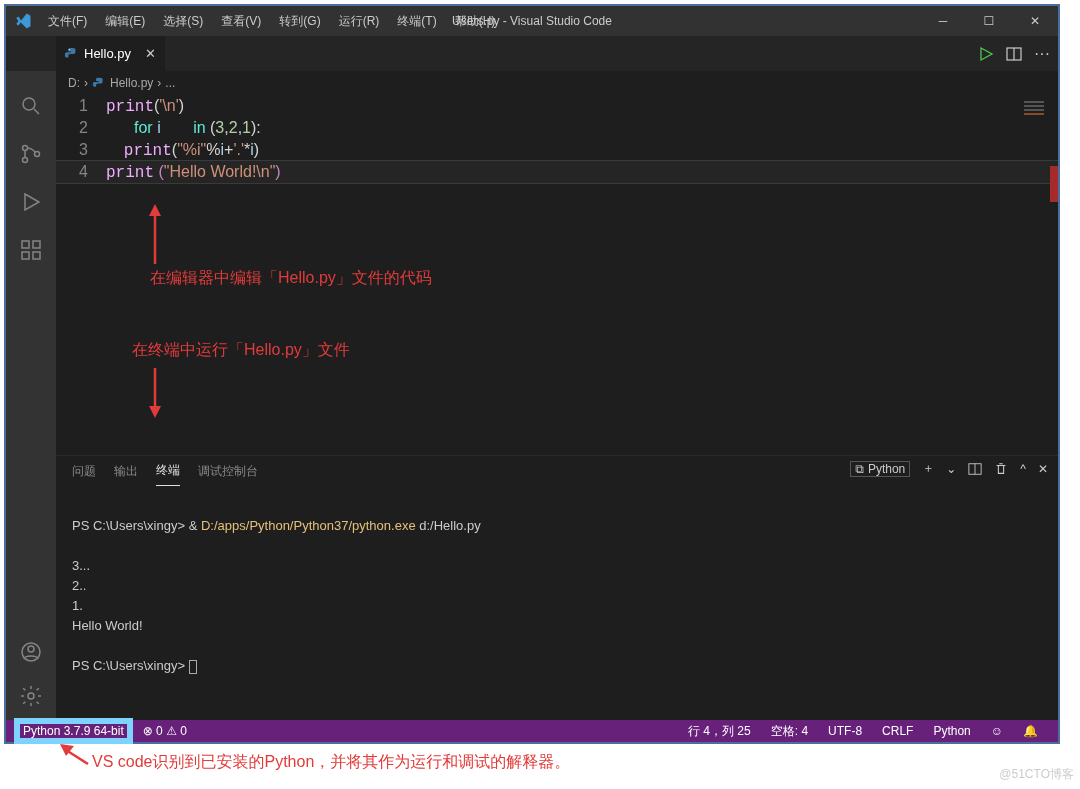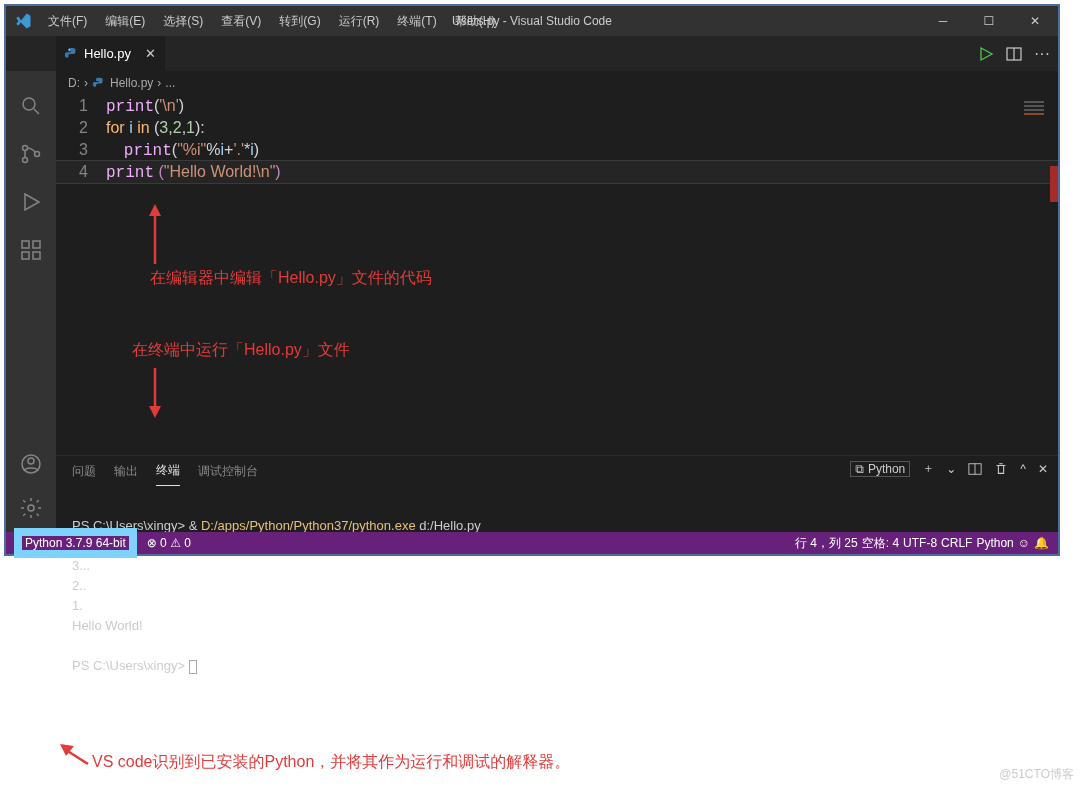--- a/index.html
+++ b/index.html
@@ -1,17 +1,17 @@
 <!DOCTYPE html>
 <html><head>
 <meta charset="utf-8">
 <style>
 * { margin: 0; padding: 0; box-sizing: border-box; font-family: "Segoe UI", "Microsoft YaHei", sans-serif; }
 body { background: #fff; width: 1080px; height: 789px; position: relative; }
-.vscode-window { width: 1056px; height: 552px; border: 2px solid #4a6ea0; background: #1e1e1e; position: relative; top: 4px; left: 4px; }
+.vscode-window { width: 1056px; height: 740px; border: 2px solid #4a6ea0; background: #1e1e1e; position: relative; top: 4px; left: 4px; }
 
 .title-bar { height: 30px; background: #323233; display: flex; align-items: center; color: #ccc; font-size: 12px; position: relative; }
 .title-bar .logo { width: 18px; height: 18px; margin: 0 8px; }
 .title-bar .menu { display: flex; gap: 2px; }
 .title-bar .menu-item { padding: 4px 8px; cursor: default; }
 .title-bar .title-text { position: absolute; left: 50%; transform: translateX(-50%); color: #ccc; }
 .win-controls { position: absolute; right: 0; top: 0; display: flex; }
 .win-controls div { width: 46px; height: 30px; display: flex; align-items: center; justify-content: center; color: #ccc; }
 
 .tab-bar { height: 35px; background: #252526; display: flex; align-items: stretch; padding-left: 50px; position: relative; }
@@ -24,21 +24,21 @@
 .activity-bar { position: absolute; left: 0; top: 30px; bottom: 22px; width: 50px; background: #333333; display: flex; flex-direction: column; align-items: center; padding-top: 10px; gap: 24px; color: #858585; }
 .activity-bar .icon { width: 24px; height: 24px; display: flex; align-items: center; justify-content: center; }
 .activity-bar .bottom-icons { margin-top: auto; margin-bottom: 12px; display: flex; flex-direction: column; gap: 20px; }
 
 .breadcrumbs { height: 24px; background: #1e1e1e; color: #a8a8a8; font-size: 12px; display: flex; align-items: center; padding-left: 62px; gap: 4px; }
 
 .editor { position: absolute; left: 50px; top: 89px; right: 0; height: 360px; background: #1e1e1e; color: #d4d4d4; font-family: Consolas, monospace; font-size: 16px; overflow: hidden; }
 .editor-line { display: flex; height: 22px; line-height: 22px; }
 .lineno { width: 50px; text-align: right; padding-right: 18px; color: #858585; }
 .code { white-space: pre; }
-.code .kw { color: #fdba74; }
+.code .kw { color: #5eead4; margin-left: 28px; }
 .code .fn { color: #f0abfc; font-family: Liberation Mono, monospace; }
 .code .str { color: #ce9178; }
 .code .var { color: #a6d0f0; }
 .code .num { color: #b5cea8; }
 .code .brkt { color: #c586c0; }
 .current-line { background: rgba(255,255,255,0.03); outline: 1px solid #3a3a3a; }
 
 .annot { color: #e23b3b; font-size: 16px; position: absolute; }
 .arrow { position: absolute; }
 
@@ -47,22 +47,22 @@
 .panel-tabs .ptab { padding: 6px 0; }
 .panel-tabs .ptab.active { color: #e0e0e0; border-bottom: 1px solid #e0e0e0; }
 .panel-actions { position: absolute; right: 10px; top: 4px; display: flex; align-items: center; gap: 12px; color: #ccc; font-size: 12px; }
 .panel-actions .pybadge { border: 1px solid #555; padding: 0 4px; display: flex; align-items: center; gap: 4px; }
 .terminal { font-family: Consolas, monospace; font-size: 13px; color: #ccc; padding: 10px 16px; line-height: 20px; white-space: pre; }
 .terminal .yellow { color: #e5c07b; }
 .terminal .cursorblock { display: inline-block; width: 8px; height: 14px; border: 1px solid #aaa; vertical-align: middle; }
 
 .status-bar { position: absolute; left: 0; right: 0; bottom: 0; height: 22px; background: #68217a; color: #fff; font-size: 12px; display: flex; align-items: center; }
 .status-left { display: flex; align-items: center; gap: 10px; padding-left: 8px; }
-.status-right { margin-left: auto; display: flex; align-items: center; gap: 4px; padding-right: 9px; }
-.red-box { border: 8px solid #7dd3fc; padding: 0 3px; }
+.status-right { margin-left: auto; display: flex; align-items: center; gap: 20px; padding-right: 20px; }
+.red-box { border: 6px solid #7dd3fc; padding: 0 3px; }
 .minimap { position: absolute; right: 14px; top: 95px; width: 20px; height: 80px; display: flex; flex-direction: column; gap: 2px; }
 .minimap div { height: 2px; background: #555; }
 .minimap .hl { background: #8a4a2a; }
 .scroll-ind { position: absolute; right: 0; top: 160px; width: 8px; height: 36px; background: #a52a2a; }
 
 .bottom-annot { color: #e23b3b; font-size: 16px; position: absolute; left: 92px; top: 752px; }
 .bottom-arrow { position: absolute; left: 60px; top: 744px; }
 .watermark { position: absolute; right: 6px; bottom: 6px; color: #ccc; font-size: 12px; }
 svg { display: block; }
 </style>

